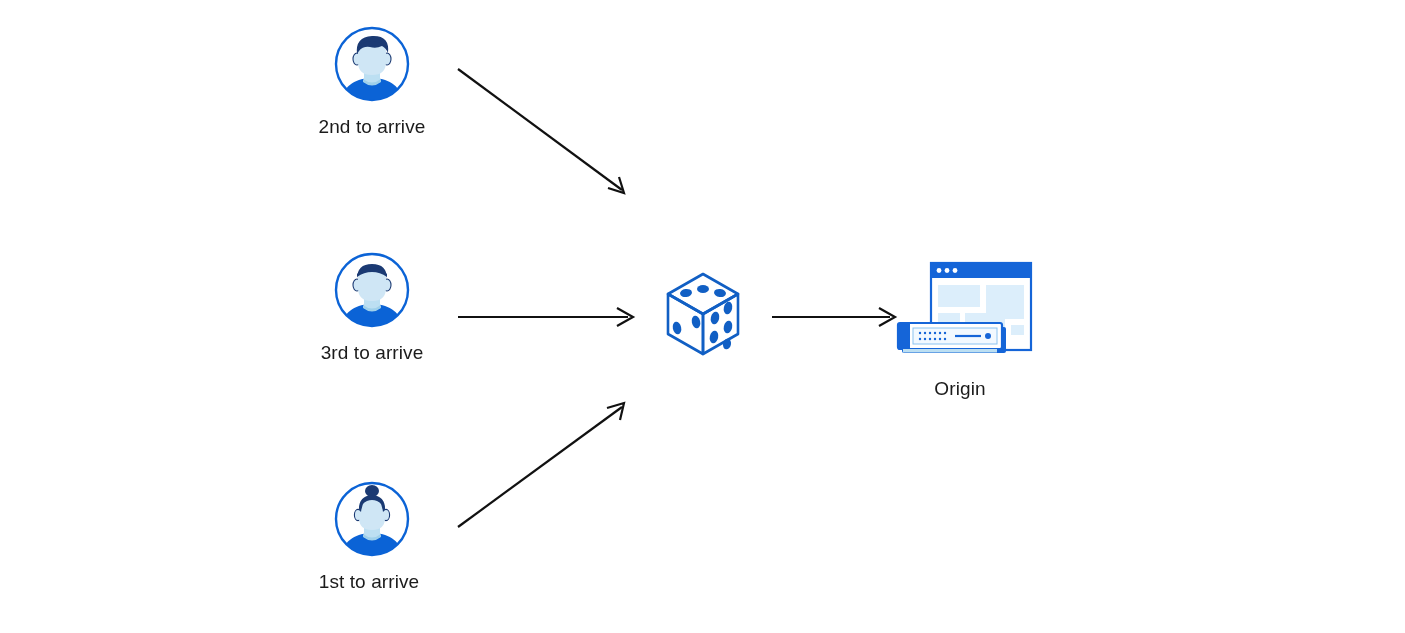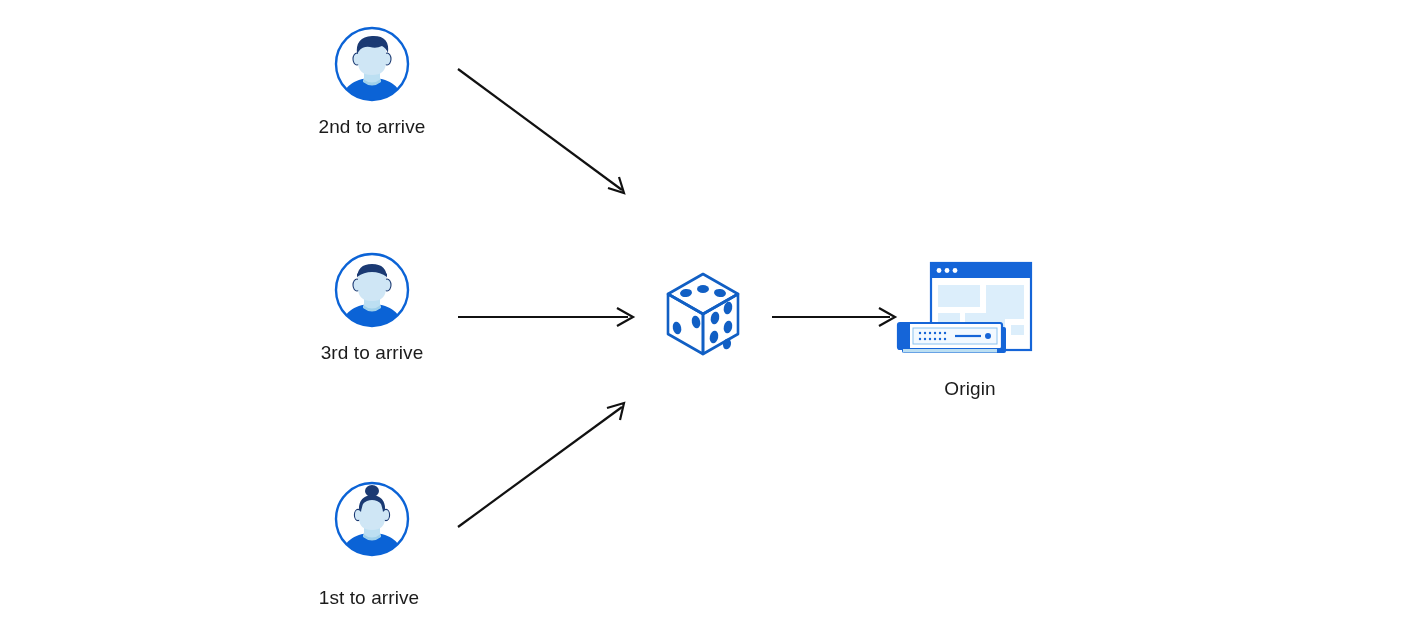--- a/index.html
+++ b/index.html
@@ -145,21 +145,21 @@
           <path d="M27 29 Q27 18 40 18 Q53 18 53 29 L53 39 Q53 51 40 51 Q27 51 27 39 Z" fill="#cfe6f5"></path>
 
           <ellipse cx="40" cy="12" rx="7" ry="6" fill="#1b3a73"></ellipse>
 
           <path d="M27 32 Q26 17 40 16 Q54 17 53 32 Q51 25 45 22 Q40 20 35 22 Q29 25 27 32 Z" fill="#1b3a73"></path>
           <path d="M27 31 Q28 22 34 19 Q30 25 29 33 Z" fill="#1b3a73"></path>
           <path d="M53 31 Q52 22 46 19 Q50 25 51 33 Z" fill="#1b3a73"></path>
         </g>
       </svg>
     </div>
-    <div class="label" style="left:-35px; top:108px; width:144px;">1st to arrive</div>
+    <div class="label" style="left:-35px; top:92px; width:144px;">1st to arrive</div>
   </div>
 
   <div class="node" style="left:658px; top:266px;">
     <div class="icon-wrap">
       <svg width="90" height="100" viewBox="0 0 90 100">
         <g fill="none" stroke="#115fc4" stroke-width="2.6" stroke-linejoin="round">
 
           <path d="M45 8 L80 28 L45 48 L10 28 Z"></path>
 
           <path d="M10 28 L45 48 L45 88 L10 68 Z"></path>
@@ -232,16 +232,16 @@
               <circle cx="52" cy="81" r="1.2"></circle>
           </g>
 
           <line x1="62" y1="78" x2="88" y2="78" stroke="#1565d8" stroke-width="2.2"></line>
           <circle cx="95" cy="78" r="3" fill="#1565d8"></circle>
 
           <rect x="10" y="91" width="94" height="3.5" fill="#bcdff2"></rect>
         </g>
       </svg>
     </div>
-    <div class="label" style="left:12px; top:120px; width:130px;">Origin</div>
+    <div class="label" style="left:2px; top:120px; width:130px;">Origin</div>
   </div>
 
 </div>
 
 </body></html>

